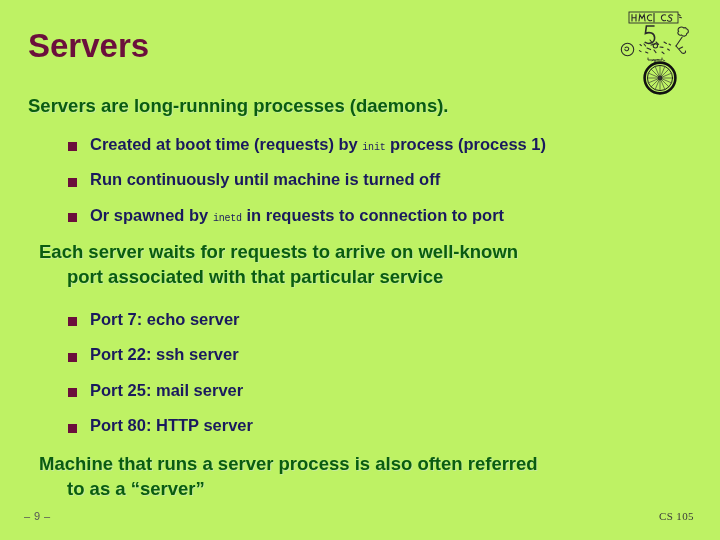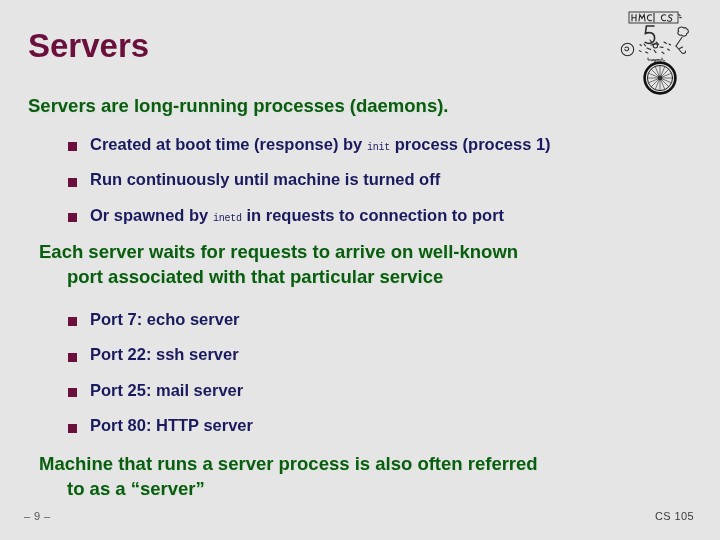--- a/index.html
+++ b/index.html
@@ -7,21 +7,21 @@
     padding: 0;
     background: #ffffff;
   }
   body {
     font-family: "Liberation Sans", sans-serif;
   }
   .slide {
     position: relative;
     width: 720px;
     height: 540px;
-    background: #e5e5e5;
+    background: #bef264;
     overflow: hidden;
   }
 
   
   .slide-title {
     position: absolute;
     left: 28px;
     top: 28px;
     font-size: 33px;
     font-weight: bold;
@@ -109,21 +109,21 @@
     bottom: 18px;
     font-family: "Liberation Sans", sans-serif;
     font-size: 11px;
     color: #555555;
     letter-spacing: 0.4px;
   }
   .footer-right {
     position: absolute;
     right: 26px;
     bottom: 18px;
-    font-family: Liberation Sans, sans-serif;
+    font-family: Liberation Serif, serif;
     font-size: 11px;
     color: #3a3a3a;
     letter-spacing: 0.4px;
   }
 </style>
 </head>
 <body>
 
 <div class="slide">
 
@@ -174,21 +174,21 @@
 
   <div class="content">
 
     <p class="lvl1">Servers are long-running processes (daemons).</p>
 
     <div class="gap-a"></div>
 
     <ul class="lvl2-list">
       <li class="lvl2">
         <span class="bullet-sq"></span>
-        <span>Created at boot time (response) by </span><span class="mono">init</span><span> process (process 1)</span>
+        <span>Created at boot time (requests) by </span><span class="mono">init</span><span> process (process 1)</span>
       </li>
       <li class="lvl2 row-sp">
         <span class="bullet-sq"></span>
         <span>Run continuously until machine is turned off</span><span class="mono"></span><span></span>
       </li>
       <li class="lvl2 row-sp">
         <span class="bullet-sq"></span>
         <span>Or spawned by </span><span class="mono">inetd</span><span> in requests to connection to port</span>
       </li>
     </ul>

